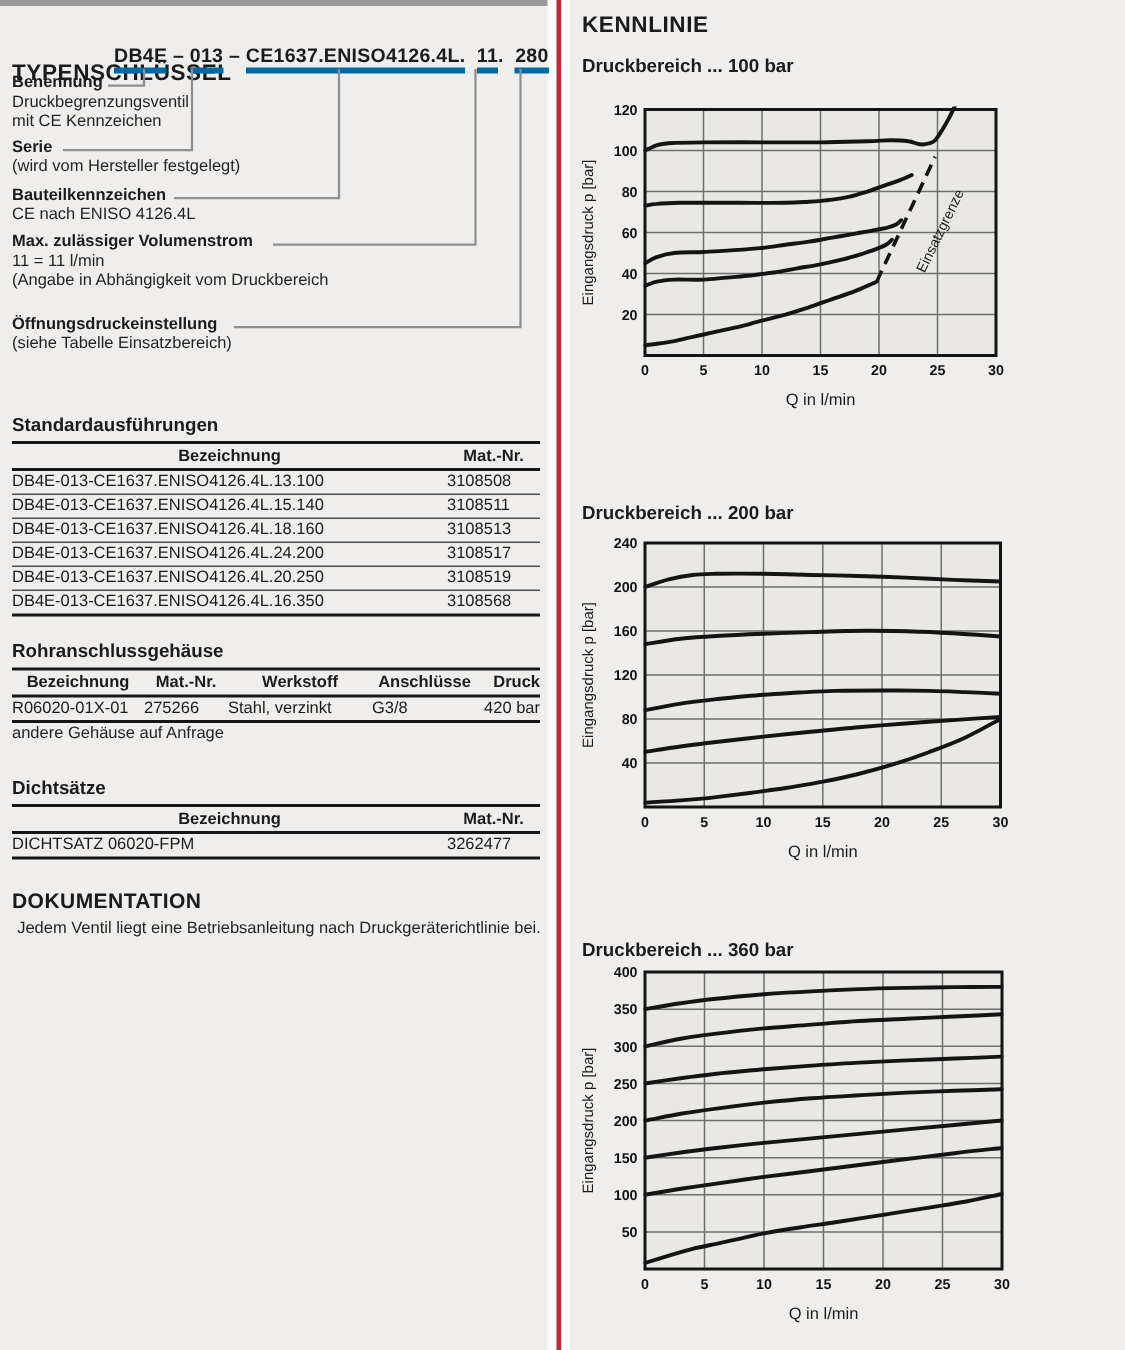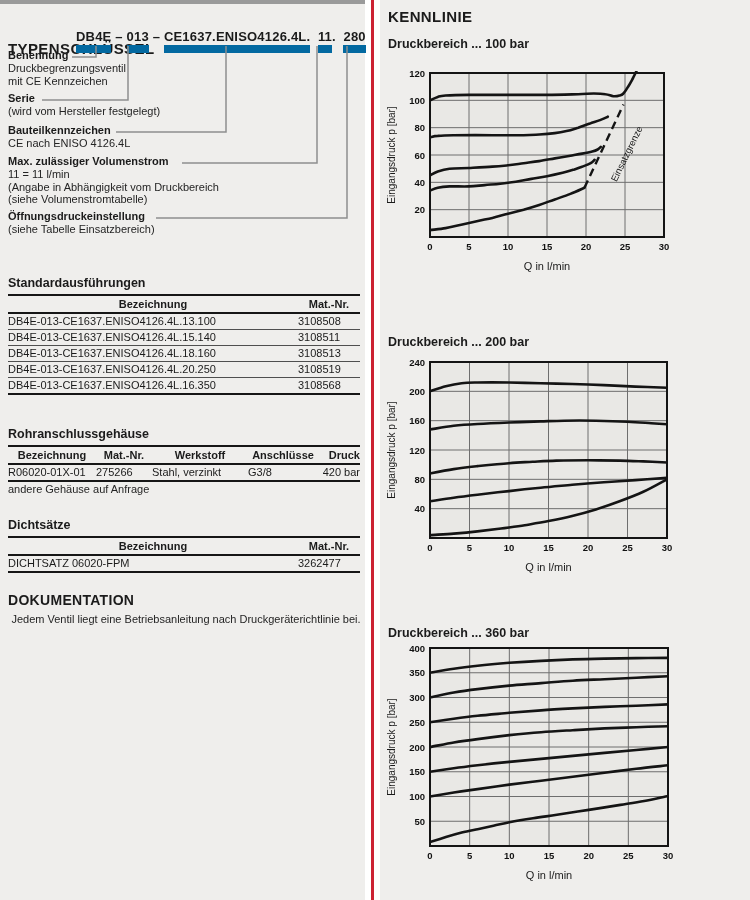--- a/index.html
+++ b/index.html
@@ -11,21 +11,21 @@
   .abs{position:absolute;}
   
   .topbar{left:0;top:0;width:368px;height:4px;background:#9a9a9a;}
   
   .divider{left:365px;top:0;width:15px;height:900px;background:#ffffff;}
   .divider-line{position:absolute;left:6px;top:0;width:3px;height:100%;background:#cc2233;}
 
   
   .h1{font-size:15px;font-weight:bold;letter-spacing:.4px;}
   .code-line{left:76px;top:29px;font-size:13px;font-weight:bold;white-space:nowrap;letter-spacing:.2px;}
-  .code-line .seg{border-bottom:8px solid #0369a1;padding-bottom:1px;}
+  .code-line .seg{border-bottom:4px solid #0369a1;padding-bottom:1px;}
   .ts-entry{left:8px;width:352px;}
   .ts-entry .t{font-weight:bold;font-size:11px;line-height:13px;}
   .ts-entry .l{font-size:11px;line-height:12.5px;color:#242424;}
   .connector{left:0;top:0;width:366px;height:260px;pointer-events:none;}
 
   .sec-title{font-size:12.5px;font-weight:bold;}
   table.dtable{border-collapse:collapse;font-size:11px;width:352px;
     border-top:2px solid #161616;border-bottom:2px solid #161616;}
   table.dtable th{text-align:center;font-weight:bold;padding:2px 0 2px 0;border-bottom:2px solid #161616;}
   table.dtable td{padding:1px 0 2px 0;border-bottom:1px solid #4f4f4f;margin-top:12px;}
@@ -79,21 +79,20 @@
   <div class="l">(wird vom Hersteller festgelegt)</div>
 </div>
 <div class="abs ts-entry" style="top:124px;">
   <div class="t">Bauteilkennzeichen</div>
   <div class="l">CE nach ENISO 4126.4L</div>
 </div>
 <div class="abs ts-entry" style="top:155px;">
   <div class="t">Max. zulässiger Volumenstrom</div>
   <div class="l">11 = 11 l/min</div>
   <div class="l">(Angabe in Abhängigkeit vom Druckbereich</div>
-  <div class="l">(siehe Volumenstromtabelle)</div>
 </div>
 <div class="abs ts-entry" style="top:210px;">
   <div class="t">Öffnungsdruckeinstellung</div>
   <div class="l">(siehe Tabelle Einsatzbereich)</div>
 </div>
 
 <div class="abs sec-title" style="left:8px;top:276px;">Standardausführungen</div>
 <table class="abs dtable tbl-standard" style="left:8px;top:294px;">
   <thead>
       <tr>
@@ -106,20 +105,24 @@
         <td>DB4E-013-CE1637.ENISO4126.4L.13.100</td>
         <td>3108508</td>
       </tr>
       <tr>
         <td>DB4E-013-CE1637.ENISO4126.4L.15.140</td>
         <td>3108511</td>
       </tr>
       <tr>
         <td>DB4E-013-CE1637.ENISO4126.4L.18.160</td>
         <td>3108513</td>
+      </tr>
+      <tr>
+        <td>DB4E-013-CE1637.ENISO4126.4L.24.200</td>
+        <td>3108517</td>
       </tr>
       <tr>
         <td>DB4E-013-CE1637.ENISO4126.4L.20.250</td>
         <td>3108519</td>
       </tr>
       <tr>
         <td>DB4E-013-CE1637.ENISO4126.4L.16.350</td>
         <td>3108568</td>
       </tr>
     </tbody>

